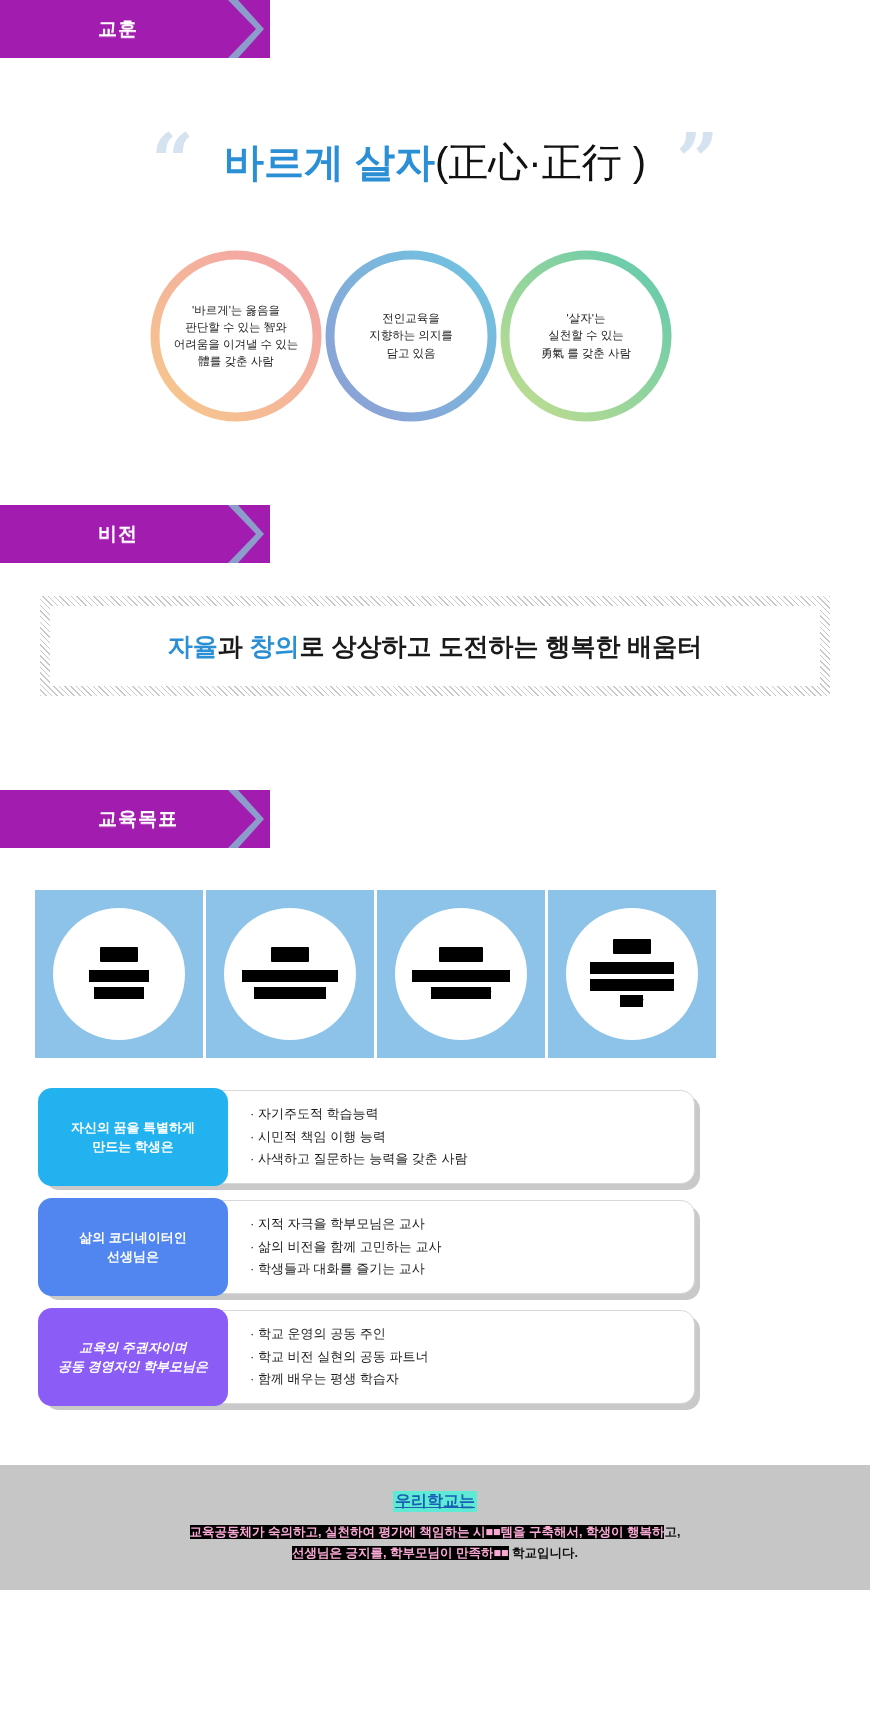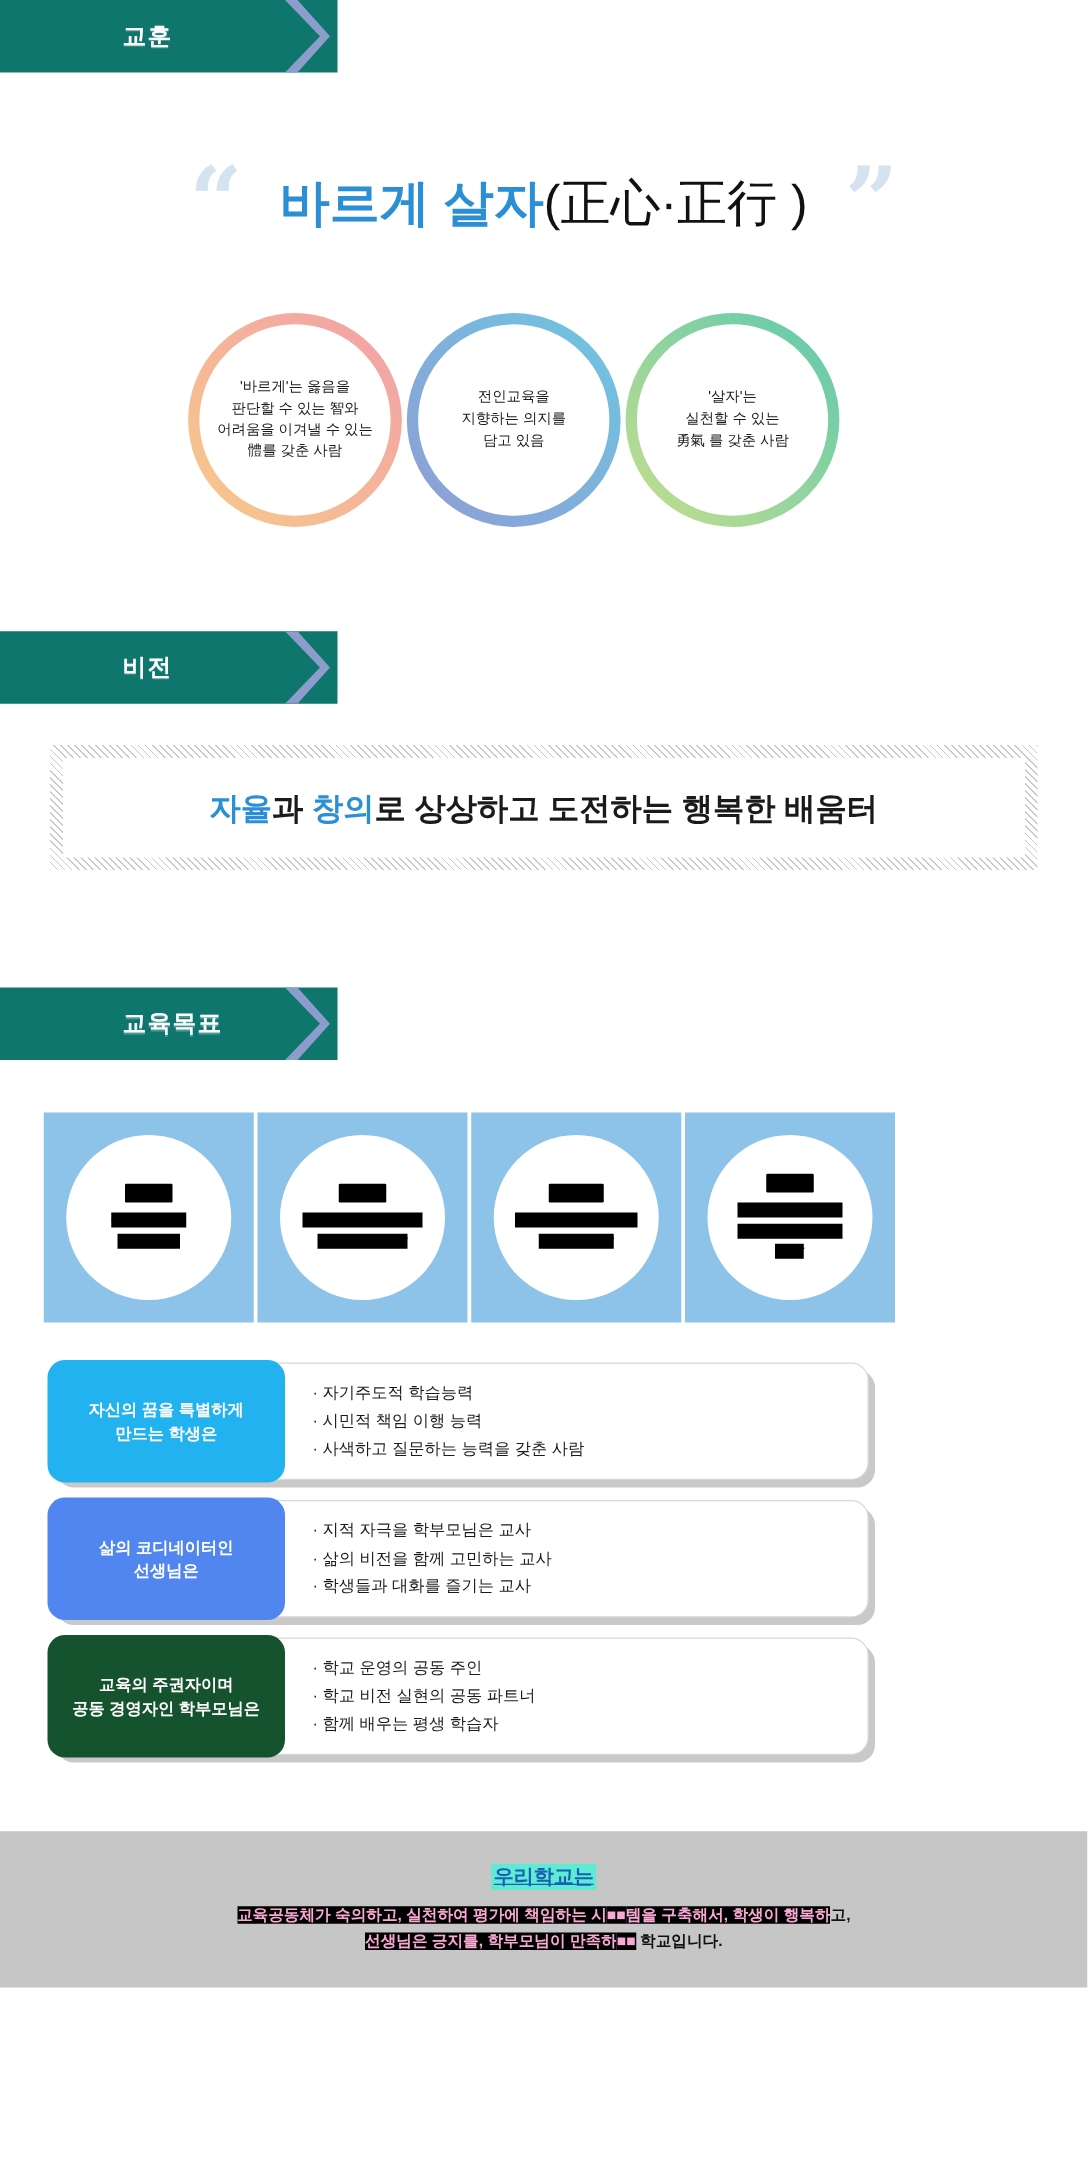--- a/index.html
+++ b/index.html
@@ -10,21 +10,21 @@
     font-family: "Liberation Sans", "DejaVu Sans", sans-serif;
     overflow: hidden;
   }
   .page { position: relative; width: 870px; height: 1736px; }
 
   
   .banner {
     position: absolute;
     left: 0;
     height: 58px;
-    background: #0f766e;
+    background: #a21caf;
     display: flex;
     align-items: center;
     justify-content: center;
   }
   .banner .banner-label {
     color: #ffffff;
     font-size: 19px;
     font-weight: bold;
     letter-spacing: 1px;
     margin-right: 34px;
@@ -396,21 +396,21 @@
       <div class="panel-tag" style="background:#5186f0; white-space:pre-line;">삶의 코디네이터인
 선생님은</div>
       <ul class="panel-list">
         <li>지적 자극을 학부모님은 교사</li>
         <li>삶의 비전을 함께 고민하는 교사</li>
         <li>학생들과 대화를 즐기는 교사</li>
       </ul>
     </div>
 
     <div class="panel">
-      <div class="panel-tag" style="background:#14532d; white-space:pre-line;">교육의 주권자이며
+      <div class="panel-tag" style="background:#8b5cf6; white-space:pre-line;font-style:italic;">교육의 주권자이며
 공동 경영자인 학부모님은</div>
       <ul class="panel-list">
         <li>학교 운영의 공동 주인</li>
         <li>학교 비전 실현의 공동 파트너</li>
         <li>함께 배우는 평생 학습자</li>
       </ul>
     </div>
   </div>
 
   <div class="footer" style="top:1465px; height:125px;">

